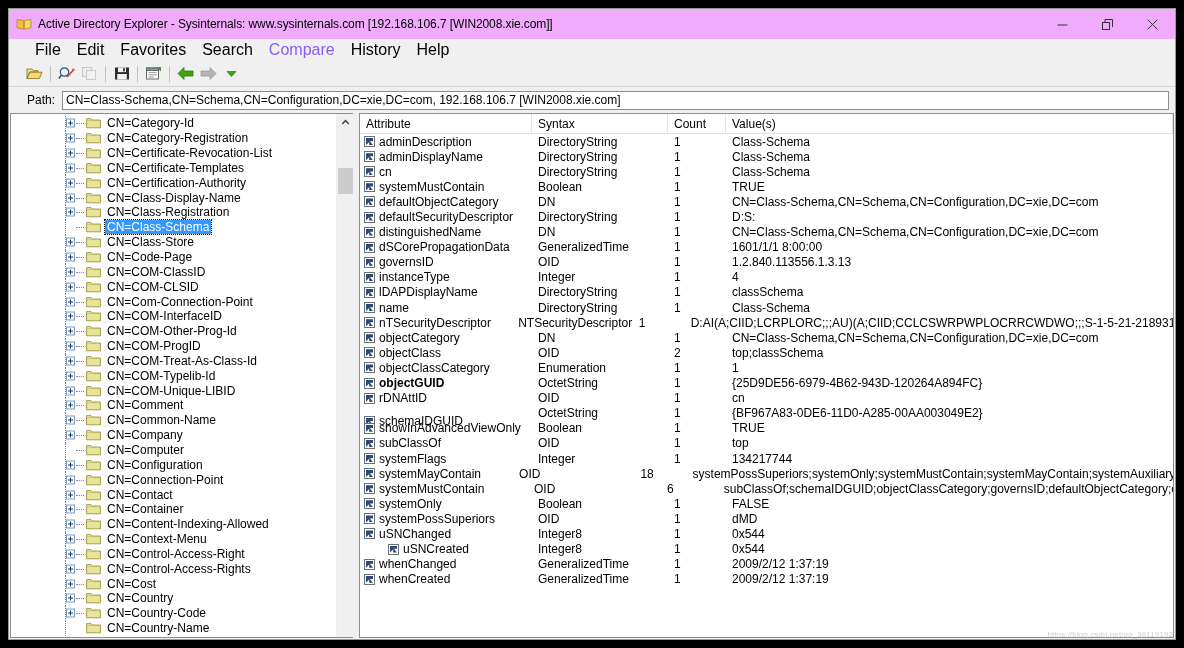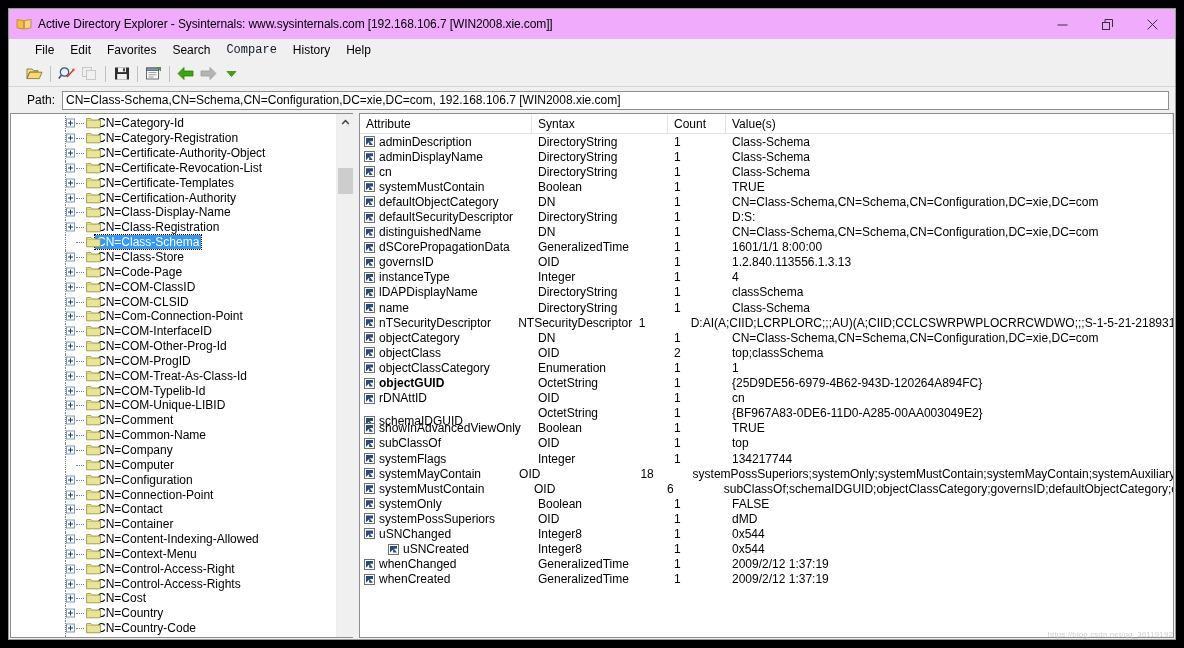--- a/index.html
+++ b/index.html
@@ -46,24 +46,24 @@
 
   
   .menubar {
     height: 22px; flex: 0 0 22px;
     background: #f0f0f0;
     display: flex; align-items: center;
     padding-left: 18px;
     border-bottom: 1px solid #f0f0f0;
   }
   .menu-item {
-    font-size: 12px; color: #000;
+    font-size: 16px; color: #000;
     padding: 16px 8px; cursor: default;
   }
-  .menu-item.disabled { color: #0f172a; font-family: Liberation Mono, monospace; }
+  .menu-item.disabled { color: #8b5cf6; }
 
   
   .toolbar {
     height: 26px; flex: 0 0 26px;
     background: #f0f0f0;
     display: flex; align-items: center;
     padding-left: 14px;
     border-bottom: 1px solid #d6d6d6;
   }
   .tb-btn {
@@ -122,21 +122,21 @@
   .tree-scroll {
     flex: 1 1 auto;
     overflow: hidden;
     position: relative;
     padding-top: 2px;
   }
   .tree-row {
     height: 14.85px;
     display: flex; align-items: center;
     white-space: nowrap;
-    padding-left: 38px;
+    padding-left: 48px;
     position: relative;
     font-size: 12px;
     color: #000;
     cursor: default;
   }
   .tree-dotline {
     position: absolute; left: 54px; top: 0; bottom: 0;
     border-left: 1px dotted #808080;
   }
   .expander {
@@ -385,30 +385,20 @@
             <span class="tree-label">CN=Category-Registration</span>
           </div>
           <div class="tree-row">
             <div class="tree-dotline"></div>
             <div class="expander"></div>
             <div class="tree-hstub"></div>
             <svg class="folder" viewBox="0 0 15 12" xmlns="http://www.w3.org/2000/svg">
               <path d="M0.6 10.8 L0.6 1.6 L5 1.6 L6.3 3 L14.4 3 L14.4 10.8 Z" fill="#e8e59a" stroke="#8f8a2c" stroke-width="0.8" stroke-linejoin="round"></path>
               <path d="M0.6 3.6 L14.4 3.6" stroke="#b8b45c" stroke-width="0.6"></path>
             </svg>
-            <span class="tree-label">CN=Certificate-Authority-Object</span>
-          </div>
-          <div class="tree-row">
-            <div class="tree-dotline"></div>
-            <div class="expander"></div>
-            <div class="tree-hstub"></div>
-            <svg class="folder" viewBox="0 0 15 12" xmlns="http://www.w3.org/2000/svg">
-              <path d="M0.6 10.8 L0.6 1.6 L5 1.6 L6.3 3 L14.4 3 L14.4 10.8 Z" fill="#e8e59a" stroke="#8f8a2c" stroke-width="0.8" stroke-linejoin="round"></path>
-              <path d="M0.6 3.6 L14.4 3.6" stroke="#b8b45c" stroke-width="0.6"></path>
-            </svg>
             <span class="tree-label">CN=Certificate-Revocation-List</span>
           </div>
           <div class="tree-row">
             <div class="tree-dotline"></div>
             <div class="expander"></div>
             <div class="tree-hstub"></div>
             <svg class="folder" viewBox="0 0 15 12" xmlns="http://www.w3.org/2000/svg">
               <path d="M0.6 10.8 L0.6 1.6 L5 1.6 L6.3 3 L14.4 3 L14.4 10.8 Z" fill="#e8e59a" stroke="#8f8a2c" stroke-width="0.8" stroke-linejoin="round"></path>
               <path d="M0.6 3.6 L14.4 3.6" stroke="#b8b45c" stroke-width="0.6"></path>
             </svg>

